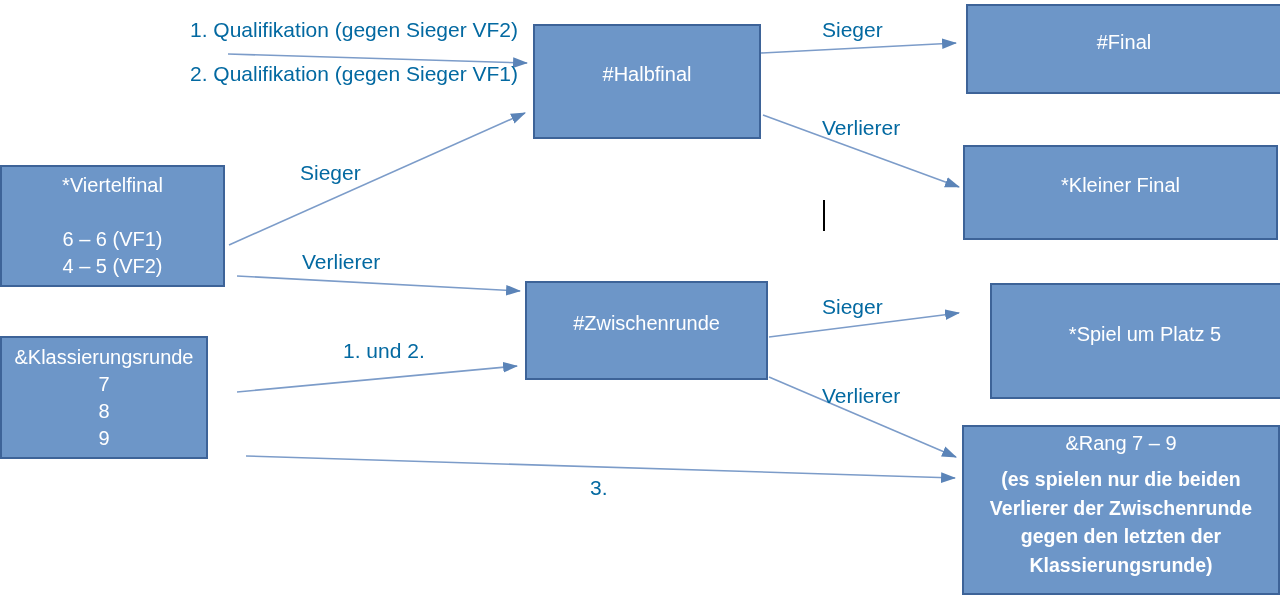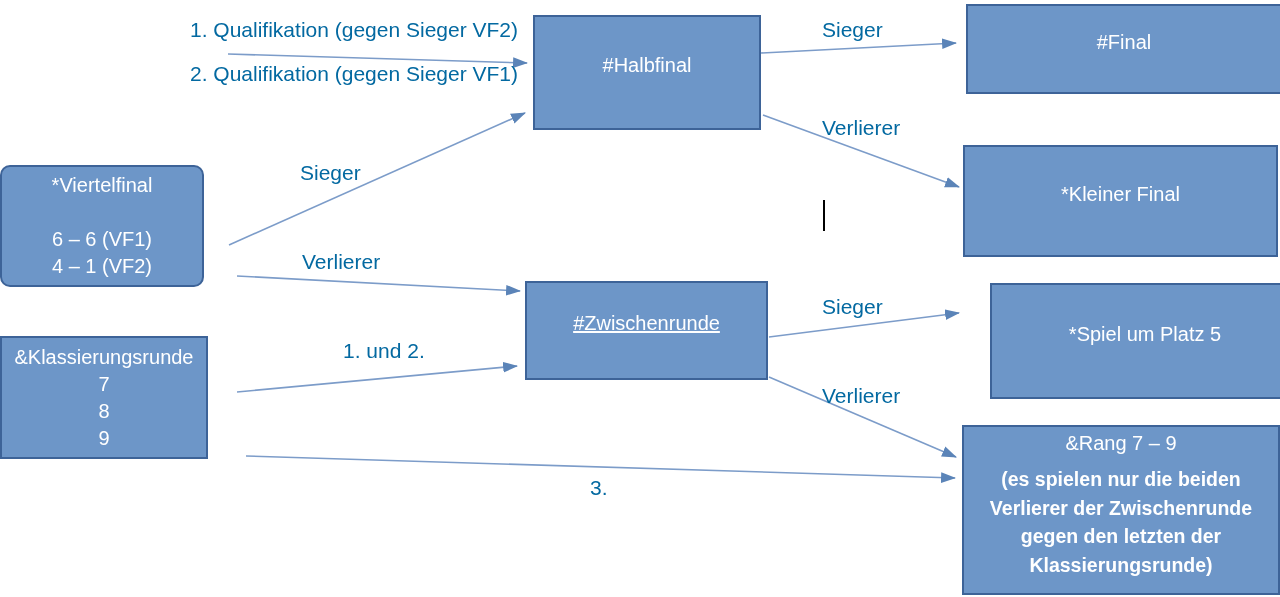--- a/index.html
+++ b/index.html
@@ -39,40 +39,40 @@
     <line x1="229" y1="245" x2="525" y2="113" marker-end="url(#ah)"></line>
     <line x1="237" y1="276" x2="520" y2="291" marker-end="url(#ah)"></line>
     <line x1="761" y1="53" x2="956" y2="43" marker-end="url(#ah)"></line>
     <line x1="763" y1="115" x2="959" y2="187" marker-end="url(#ah)"></line>
     <line x1="237" y1="392" x2="517" y2="366" marker-end="url(#ah)"></line>
     <line x1="769" y1="337" x2="959" y2="313" marker-end="url(#ah)"></line>
     <line x1="769" y1="377" x2="956" y2="457" marker-end="url(#ah)"></line>
     <line x1="246" y1="456" x2="955" y2="478" marker-end="url(#ah)"></line>
   </svg>
 
-  <div class="box nudge-up" id="box-halbfinal" style="left:533px;top:15px;width:228px;height:115px;">
+  <div class="box nudge-up" id="box-halbfinal" style="left:533px;top:24px;width:228px;height:115px;">
     <div class="line">#Halbfinal</div>
   </div>
 
   <div class="box nudge-up" id="box-final" style="left:966px;top:4px;width:316px;height:90px;">
     <div class="line">#Final</div>
   </div>
 
-  <div class="box" id="box-viertelfinal" style="left:0px;top:165px;width:204px;height:122px;border-radius:10px;">
+  <div class="box" id="box-viertelfinal" style="left:0px;top:165px;width:225px;height:122px;">
     <div class="line">*Viertelfinal</div>
     <div class="line">&nbsp;</div>
     <div class="line">6 – 6 (VF1)</div>
-    <div class="line">4 – 1 (VF2)</div>
+    <div class="line">4 – 5 (VF2)</div>
   </div>
 
-  <div class="box nudge-up" id="box-kleiner-final" style="left:963px;top:145px;width:315px;height:112px;">
+  <div class="box nudge-up" id="box-kleiner-final" style="left:963px;top:145px;width:315px;height:95px;">
     <div class="line">*Kleiner Final</div>
   </div>
 
-  <div class="box nudge-up" id="box-zwischenrunde" style="left:525px;top:281px;width:243px;height:99px;text-decoration:underline;">
+  <div class="box nudge-up" id="box-zwischenrunde" style="left:525px;top:281px;width:243px;height:99px;">
     <div class="line">#Zwischenrunde</div>
   </div>
 
   <div class="box" id="box-klassierungsrunde" style="left:0px;top:336px;width:208px;height:123px;">
     <div class="line">&amp;Klassierungsrunde</div>
     <div class="line">7</div>
     <div class="line">8</div>
     <div class="line">9</div>
   </div>
 

